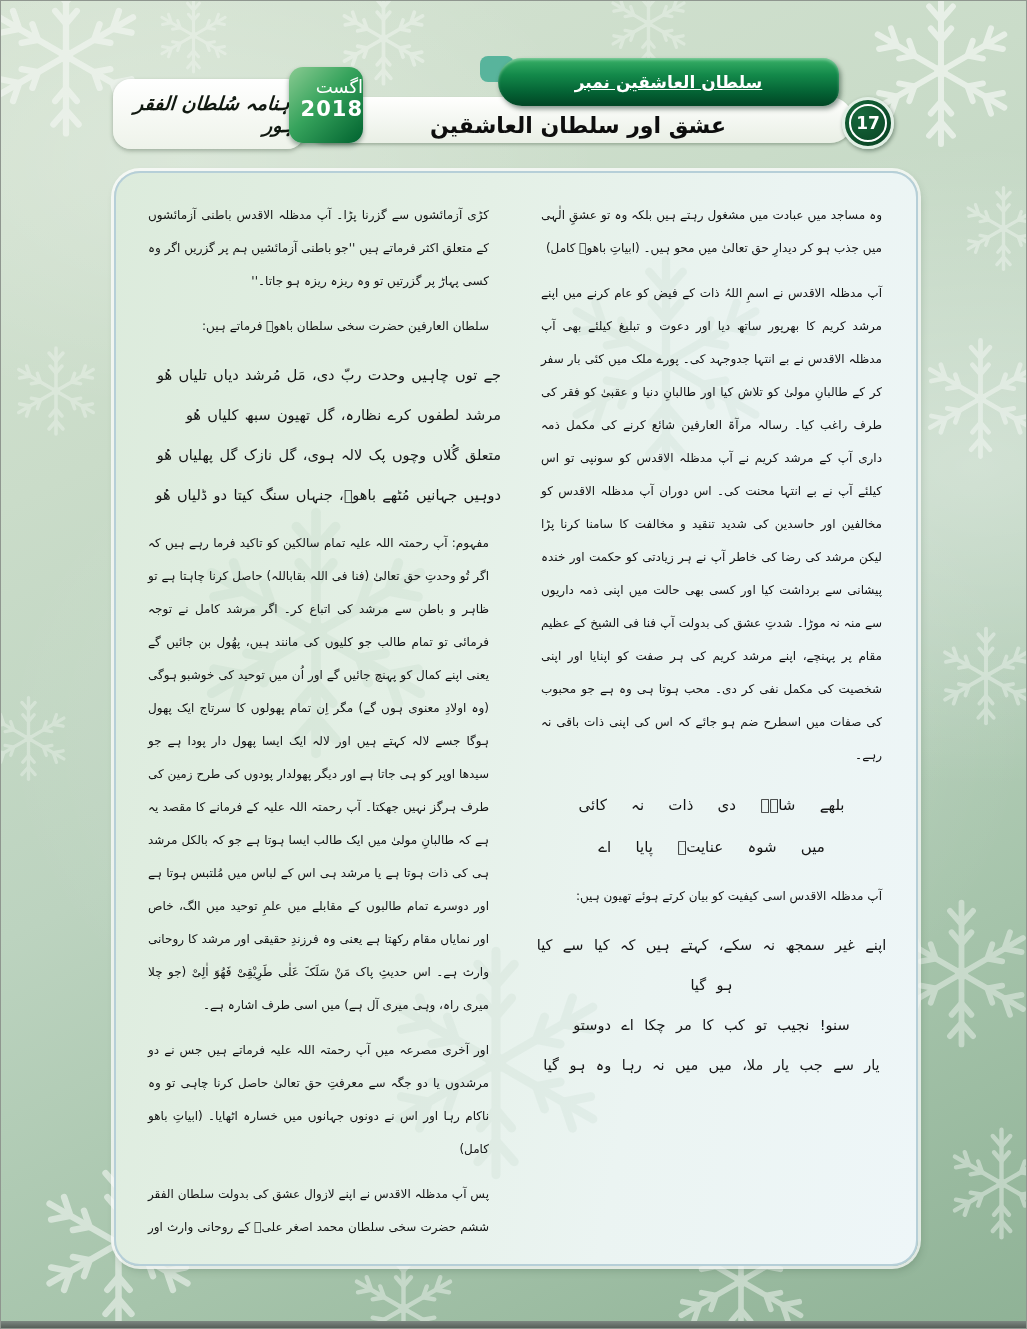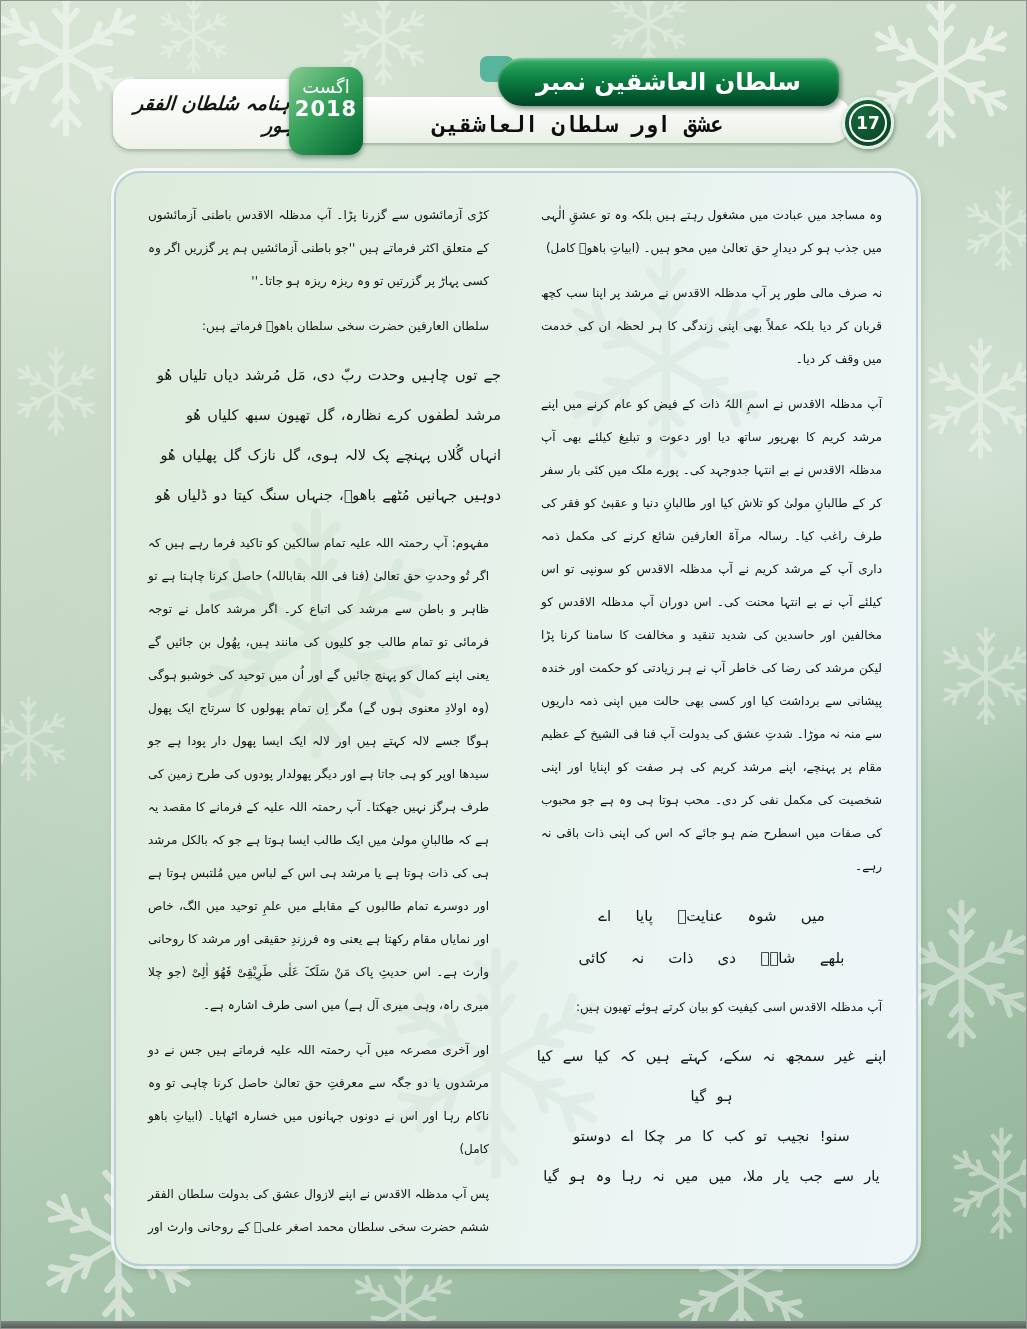--- a/index.html
+++ b/index.html
@@ -19,43 +19,43 @@
   .flake.wm{color:#6f9c80;}
   
   .logo-strip{
     position:absolute;left:112px;top:78px;width:192px;height:70px;border-radius:18px;
     background:linear-gradient(#ffffff,#eef3ea);
     box-shadow:0 2px 4px rgba(50,70,50,.35);
     display:flex;align-items:center;justify-content:center;z-index:2;
   }
   .logo-text{font-weight:bold;font-style:italic;font-size:19px;color:#101810;transform:skewX(-4deg);}
   .date-badge{
-    position:absolute;left:288px;top:66px;width:74px;height:88px;border-radius:14px;
+    position:absolute;left:288px;top:66px;width:74px;height:76px;border-radius:14px;
     background:linear-gradient(135deg,#8acb92 0%,#36a35c 45%,#00622f 100%);
     box-shadow:0 3px 5px rgba(0,40,20,.4);
-    color:#fff;text-align:center;z-index:4;
+    color:#fff;text-align:right;z-index:4;
   }
   .date-month{font-size:18px;margin-top:9px;}
   .date-year{font-size:21px;font-weight:bold;letter-spacing:1px;}
   .title-strip{
     position:absolute;left:302px;top:96px;width:550px;height:46px;border-radius:23px;
     background:linear-gradient(#fffffe,#e9efe5);
     box-shadow:0 2px 3px rgba(50,70,50,.3);
-    display:flex;align-items:center;justify-content:center;z-index:1;font-family:Liberation Mono, monospace;
+    display:flex;align-items:center;justify-content:center;z-index:1;
   }
   .title-text{font-size:22px;font-weight:bold;color:#0d0d0d;padding-top:10px;}
   .banner-tab{position:absolute;left:479px;top:55px;width:34px;height:26px;border-radius:8px;background:#58b49c;z-index:2;}
   .banner{
     position:absolute;left:497px;top:57px;width:341px;height:48px;
     border-radius:24px 16px 16px 24px;
     background:linear-gradient(180deg,#39b067 0%,#13894a 35%,#046234 72%,#014524 100%);
     box-shadow:2px 3px 5px rgba(0,30,15,.45), inset 0 2px 3px rgba(255,255,255,.35);
     display:flex;align-items:center;justify-content:center;z-index:3;
   }
-  .banner-text{color:#ffffff;font-size:24px;font-weight:bold;}
+  .banner-text{color:#ffffff;font-size:17px;font-weight:bold;text-decoration:underline;}
   .page-circle{
     position:absolute;left:841px;top:96px;width:52px;height:52px;border-radius:50%;
     background:radial-gradient(circle at 35% 30%,#17693c,#073d20);
     border:3px solid #e2efe5;box-shadow:1px 2px 4px rgba(0,30,15,.4);
     display:flex;align-items:center;justify-content:center;z-index:5;box-sizing:border-box;
   }
   .page-circle-inner{
     width:34px;height:34px;border:2px solid #ffffff;border-radius:50%;
     display:flex;align-items:center;justify-content:center;
     color:#ffffff;font-weight:bold;font-size:17px;
@@ -182,42 +182,41 @@
         <use href="#flake-shape"></use>
       </svg>
     <svg class="flake wm" style="left:250px;top:760px;opacity:.07" width="260" height="260" viewBox="0 0 100 100">
         <use href="#flake-shape"></use>
       </svg>
 
     <div class="columns">
 
       <div class="col">
         <p>وہ مساجد میں عبادت میں مشغول رہتے ہیں بلکہ وہ تو عشقِ الٰہی میں جذب ہو کر دیدارِ حق تعالیٰ میں محو ہیں۔ (ابیاتِ باھوؒ کامل)</p>
-        <p>نہ صرف مالی طور پر آپ مدظلہ الاقدس نے مرشد پر اپنا سب کچھ قربان کر دیا بلکہ عملاً بھی اپنی زندگی کا ہر لحظہ ان کی خدمت میں وقف کر دیا۔</p>
         <p>آپ مدظلہ الاقدس نے اسمِ اللہُ ذات کے فیض کو عام کرنے میں اپنے مرشد کریم کا بھرپور ساتھ دیا اور دعوت و تبلیغ کیلئے بھی آپ مدظلہ الاقدس نے بے انتہا جدوجہد کی۔ پورے ملک میں کئی بار سفر کر کے طالبانِ مولیٰ کو تلاش کیا اور طالبانِ دنیا و عقبیٰ کو فقر کی طرف راغب کیا۔ رسالہ مرآۃ العارفین شائع کرنے کی مکمل ذمہ داری آپ کے مرشد کریم نے آپ مدظلہ الاقدس کو سونپی تو اس کیلئے آپ نے بے انتہا محنت کی۔ اس دوران آپ مدظلہ الاقدس کو مخالفین اور حاسدین کی شدید تنقید و مخالفت کا سامنا کرنا پڑا لیکن مرشد کی رضا کی خاطر آپ نے ہر زیادتی کو حکمت اور خندہ پیشانی سے برداشت کیا اور کسی بھی حالت میں اپنی ذمہ داریوں سے منہ نہ موڑا۔ شدتِ عشق کی بدولت آپ فنا فی الشیخ کے عظیم مقام پر پہنچے، اپنے مرشد کریم کی ہر صفت کو اپنایا اور اپنی شخصیت کی مکمل نفی کر دی۔ محب ہوتا ہی وہ ہے جو محبوب کی صفات میں اسطرح ضم ہو جائے کہ اس کی اپنی ذات باقی نہ رہے۔</p>
         <div class="verse v-couplet">
+          <div>بلھے شاہؒ دی ذات نہ کائی</div>
           <div>میں شوہ عنایتؒ پایا اے</div>
-          <div>بلھے شاہؒ دی ذات نہ کائی</div>
         </div>
         <p>آپ مدظلہ الاقدس اسی کیفیت کو بیان کرتے ہوئے تھیون ہیں:</p>
         <div class="verse v-quatrain">
           <div>اپنے غیر سمجھ نہ سکے، کہتے ہیں کہ کیا سے کیا ہو گیا</div>
           <div>سنو! نجیب تو کب کا مر چکا اے دوستو</div>
           <div>یار سے جب یار ملا، میں میں نہ رہا وہ ہو گیا</div>
         </div>
 
       </div>
 
       <div class="col">
         <p>کڑی آزمائشوں سے گزرنا پڑا۔ آپ مدظلہ الاقدس باطنی آزمائشوں کے متعلق اکثر فرماتے ہیں ''جو باطنی آزمائشیں ہم پر گزریں اگر وہ کسی پہاڑ پر گزرتیں تو وہ ریزہ ریزہ ہو جاتا۔''</p>
         <p>سلطان العارفین حضرت سخی سلطان باھوؒ فرماتے ہیں:</p>
         <div class="verse v-punjabi">
           <div>جے توں چاہیں وحدت ربّ دی، مَل مُرشد دیاں تلیاں ھُو</div>
           <div>مرشد لطفوں کرے نظارہ، گل تھیون سبھ کلیاں ھُو</div>
-          <div>انہاں گُلاں پہنچے پک لالہ ہوی، گل نازک گل پھلیاں ھُو</div>
+          <div>متعلق گُلاں وچوں پک لالہ ہوی، گل نازک گل پھلیاں ھُو</div>
           <div>دوہیں جہانیں مُٹھے باھوؒ، جنہاں سنگ کیتا دو ڈلیاں ھُو</div>
         </div>
         <p>مفہوم: آپ رحمتہ اللہ علیہ تمام سالکین کو تاکید فرما رہے ہیں کہ اگر تُو وحدتِ حق تعالیٰ (فنا فی اللہ بقاباللہ) حاصل کرنا چاہتا ہے تو ظاہر و باطن سے مرشد کی اتباع کر۔ اگر مرشد کامل نے توجہ فرمائی تو تمام طالب جو کلیوں کی مانند ہیں، پھُول بن جائیں گے یعنی اپنے کمال کو پہنچ جائیں گے اور اُن میں توحید کی خوشبو ہوگی (وہ اولادِ معنوی ہوں گے) مگر اِن تمام پھولوں کا سرتاج ایک پھول ہوگا جسے لالہ کہتے ہیں اور لالہ ایک ایسا پھول دار پودا ہے جو سیدھا اوپر کو ہی جاتا ہے اور دیگر پھولدار پودوں کی طرح زمین کی طرف ہرگز نہیں جھکتا۔ آپ رحمتہ اللہ علیہ کے فرمانے کا مقصد یہ ہے کہ طالبانِ مولیٰ میں ایک طالب ایسا ہوتا ہے جو کہ بالکل مرشد ہی کی ذات ہوتا ہے یا مرشد ہی اس کے لباس میں مُلتبس ہوتا ہے اور دوسرے تمام طالبوں کے مقابلے میں علمِ توحید میں الگ، خاص اور نمایاں مقام رکھتا ہے یعنی وہ فرزندِ حقیقی اور مرشد کا روحانی وارث ہے۔ اس حدیثِ پاک مَنْ سَلَکَ عَلٰی طَرِیْقِیْ فَھُوَ اٰلِیْ (جو چلا میری راہ، وہی میری آل ہے) میں اسی طرف اشارہ ہے۔</p>
         <p>اور آخری مصرعہ میں آپ رحمتہ اللہ علیہ فرماتے ہیں جس نے دو مرشدوں یا دو جگہ سے معرفتِ حق تعالیٰ حاصل کرنا چاہی تو وہ ناکام رہا اور اس نے دونوں جہانوں میں خسارہ اٹھایا۔ (ابیاتِ باھو کامل)</p>
         <p>پس آپ مدظلہ الاقدس نے اپنے لازوال عشق کی بدولت سلطان الفقر ششم حضرت سخی سلطان محمد اصغر علیؒ کے روحانی وارث اور فرزندِ حقیقی کا مقام حاصل کیا اور سلطان الفقر ششمؒ نے آپ مدظلہ الاقدس</p>
       </div>
 
     </div>
   </main>
 

